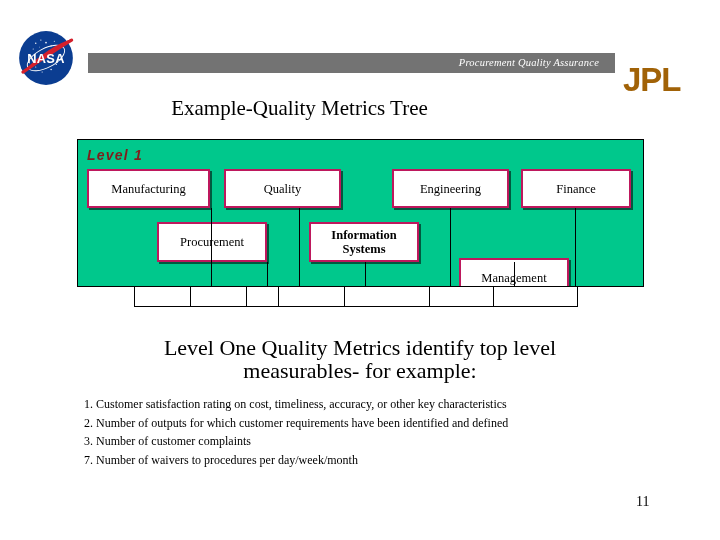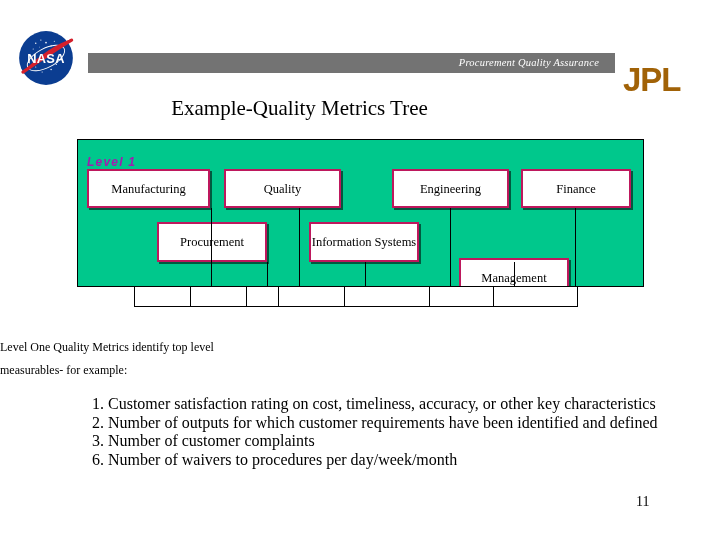--- a/index.html
+++ b/index.html
@@ -97,24 +97,23 @@
     border: 1px solid #000000;
     box-sizing: border-box;
   }
   #level-label {
     position: absolute;
     left: 10px;
     top: 8px;
     font-family: "Liberation Sans", "DejaVu Sans", sans-serif;
     font-weight: bold;
     font-style: italic;
-    font-size: 12px;
+    font-size: 14px;
     letter-spacing: 1.2px;
-    color: #a21caf;
-    margin-top: 8px;
+    color: #7f1d1d;
   }
   .node {
     position: absolute;
     background: #ffffff;
     border: 2px solid #be185d;
     box-sizing: border-box;
     display: flex;
     align-items: center;
     justify-content: center;
     text-align: center;
@@ -155,33 +154,33 @@
     height: 21px;
     background: #000000;
   }
 
   
   #caption {
     position: absolute;
     left: 0;
     top: 336px;
     width: 720px;
-    text-align: left;
-    font-size: 12px;
+    text-align: center;
+    font-size: 22px;
     line-height: 23px;
     font-family: "Liberation Serif", "DejaVu Serif", serif;
   }
 
   
   #bullets {
     position: absolute;
-    left: 92px;
+    left: 84px;
     top: 395px;
     width: 600px;
-    font-size: 16px;
+    font-size: 12px;
     line-height: 18.5px;
     font-family: "Liberation Serif", "DejaVu Serif", serif;
   }
   #bullets div { white-space: nowrap; }
 
   
   #page-number {
     position: absolute;
     left: 636px;
     top: 494px;
@@ -246,21 +245,21 @@
   <div class="node" style="left:147px; top:30px; width:117px; height:39px;">
     <span>Quality</span>
   </div>
   <div class="node" style="left:444px; top:30px; width:110px; height:39px;">
     <span>Finance</span>
   </div>
 
   <div class="node" style="left:80px; top:83px; width:110px; height:40px;">
     <span>Procurement</span>
   </div>
-  <div class="node" style="left:232px; top:83px; width:110px; height:40px;">
+  <div class="node" style="left:232px; top:83px; width:110px; height:40px;font-weight:bold;">
     <span>Information Systems</span>
   </div>
   <div class="node" style="left:382px; top:83px; width:110px; height:40px;margin-top:36px;">
     <span>Management</span>
   </div>
 
   <div class="connector" style="left:134px; top:69px; height:79px;"></div>
   <div class="connector" style="left:222px; top:69px; height:79px;"></div>
   <div class="connector" style="left:373px; top:69px; height:79px;"></div>
   <div class="connector" style="left:498px; top:69px; height:79px;"></div>
@@ -282,16 +281,16 @@
 
 <div id="caption">
   <div>Level One Quality Metrics identify top level</div>
   <div>measurables- for example:</div>
 </div>
 
 <div id="bullets">
   <div>1. Customer satisfaction rating on cost, timeliness, accuracy, or other key characteristics</div>
   <div>2. Number of outputs for which customer requirements have been identified and defined</div>
   <div>3. Number of customer complaints</div>
-  <div>6. Number of waivers to procedures per day/week/month</div>
+  <div>7. Number of waivers to procedures per day/week/month</div>
 </div>
 
 <div id="page-number">11</div>
 
 </body></html>

